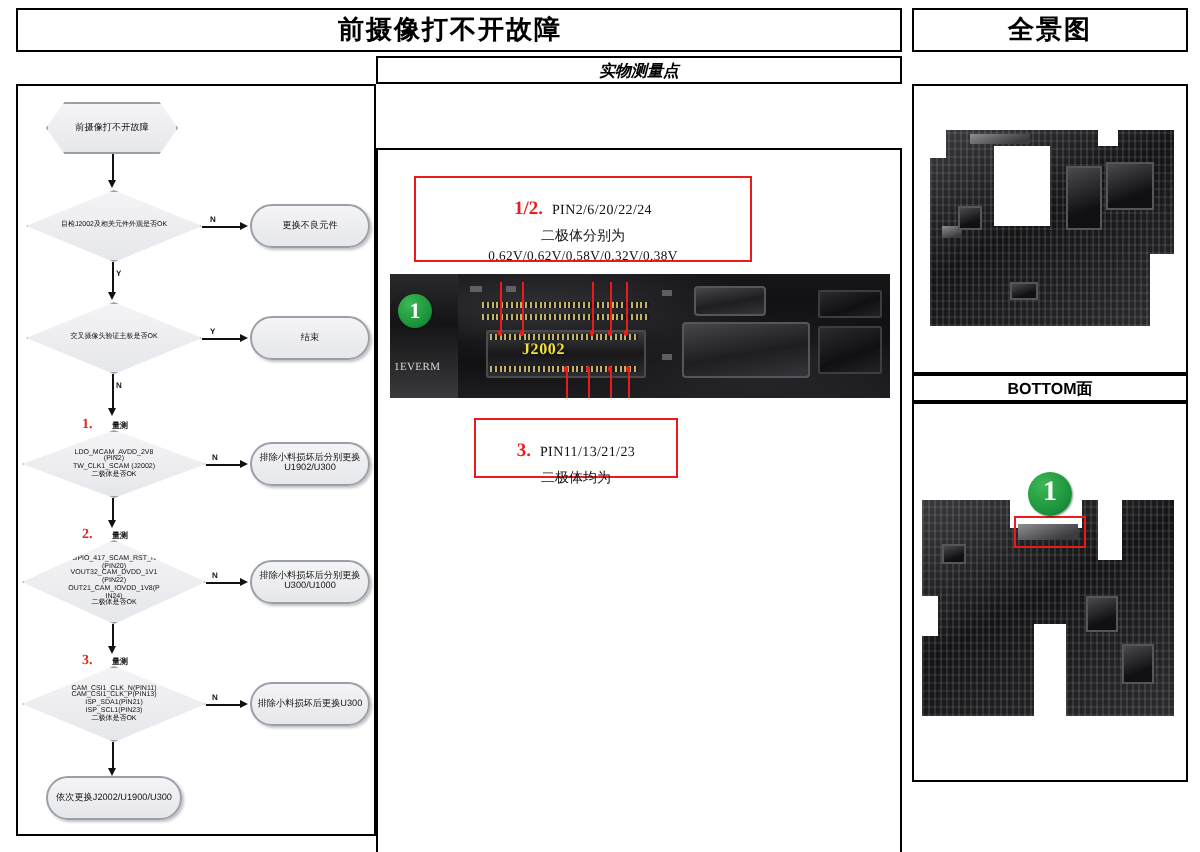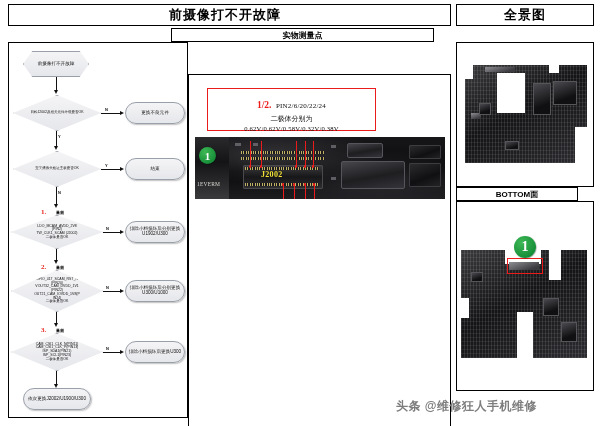--- a/index.html
+++ b/index.html
@@ -43,35 +43,35 @@
     box-sizing: border-box;
     background: #fff;
     display: flex;
     align-items: center;
     justify-content: center;
     font-size: 8px;
     font-weight: bold;
     color: #000;
   }
   #hdr-flow { left: 8px; top: 28px; width: 180px; height: 14px; }
-  #hdr-meas { left: 171px; top: 28px; width: 263px; height: 14px; }
+  #hdr-meas { left: 188px; top: 28px; width: 263px; height: 14px; font-style: italic; }
   #hdr-top  { left: 456px; top: 28px; width: 138px; height: 14px; }
 
   
   .panel {
     position: absolute;
     border: 1.5px solid #000;
     box-sizing: border-box;
     background: #fff;
     overflow: hidden;
   }
   #panel-flow { left: 8px; top: 42px; width: 180px; height: 376px; }
   #panel-meas { left: 188px; top: 42px; width: 263px; height: 356px; margin-top: 32px; }
   #panel-top  { left: 456px; top: 42px; width: 138px; height: 145px; }
-  #hdr-bottom { left: 456px; top: 187px; width: 122px; height: 14px; }
+  #hdr-bottom { left: 456px; top: 187px; width: 138px; height: 14px; }
   #panel-bottom { left: 456px; top: 201px; width: 138px; height: 190px; }
 
   .node {
     position: absolute;
     box-sizing: border-box;
     display: flex;
     align-items: center;
     justify-content: center;
     text-align: center;
     color: #111;
@@ -478,20 +478,27 @@
       <div class="probe" style="left:108.7px; top:46px;"></div>
       <div class="probe-line" style="left:110px; top:48px; height:14px;"></div>
       <div class="probe" style="left:117.7px; top:46px;"></div>
       <div class="probe-line" style="left:119px; top:48px; height:14px;"></div>
     </div>
 
     <div class="marker-circle" style="left:10px; top:72px; width:17px; height:17px; font-size:11px;">
       <span>1</span>
     </div>
 
+    <div class="annot-box" style="left:48px; top:134px; width:102px; height:30px; padding-top:2px;">
+      <div>
+        <span class="annot-num">3.</span>
+        <span class="annot-code">PIN11/13/21/23</span>
+      </div>
+      <div class="annot-cn">二极体均为</div>
+    </div>
   </div>
 
   <div class="panel" id="panel-top">
     <div class="board-photo" style="left:0; top:0; width:136px; height:143px;">
       <div class="board-shape" style="left:8px; top:22px; width:122px; height:98px;"></div>
       <div class="board-hole" style="left:40px; top:30px; width:28px; height:40px;"></div>
       <div class="board-hole" style="left:8px; top:22px; width:8px; height:14px;"></div>
       <div class="board-hole" style="left:92px; top:22px; width:10px; height:8px;"></div>
       <div class="board-hole" style="left:118px; top:84px; width:12px; height:36px;"></div>
       <div class="board-chip" style="left:96px; top:38px; width:22px; height:22px;"></div>
@@ -515,15 +522,14 @@
       <div class="board-chip" style="left:14px; top:70px; width:10px; height:8px;"></div>
       <div class="board-chip" style="left:104px; top:120px; width:14px; height:18px;"></div>
 
       <div class="redbox" style="left:50px; top:56px; width:36px; height:16px;"></div>
       <div class="marker-circle" style="left:57px; top:34px; width:22px; height:22px; font-size:14px;">
         <span>1</span>
       </div>
     </div>
   </div>
 
-  <div id="watermark">头条 @维修狂人手机维修</div>
 
 </div>
 
 </body></html>

